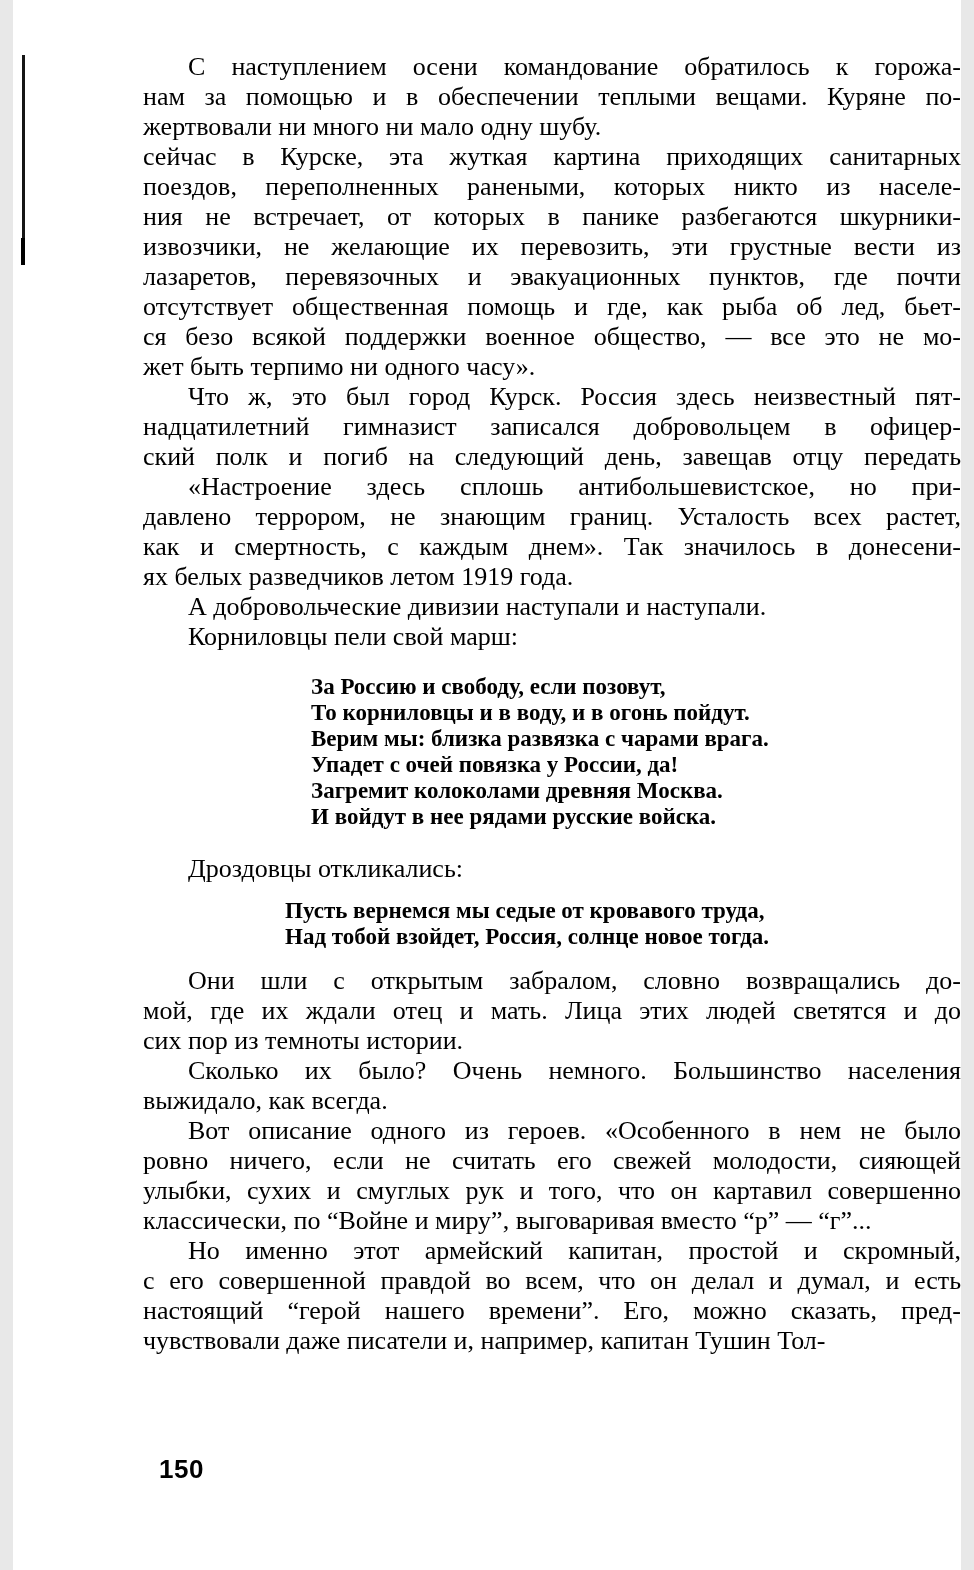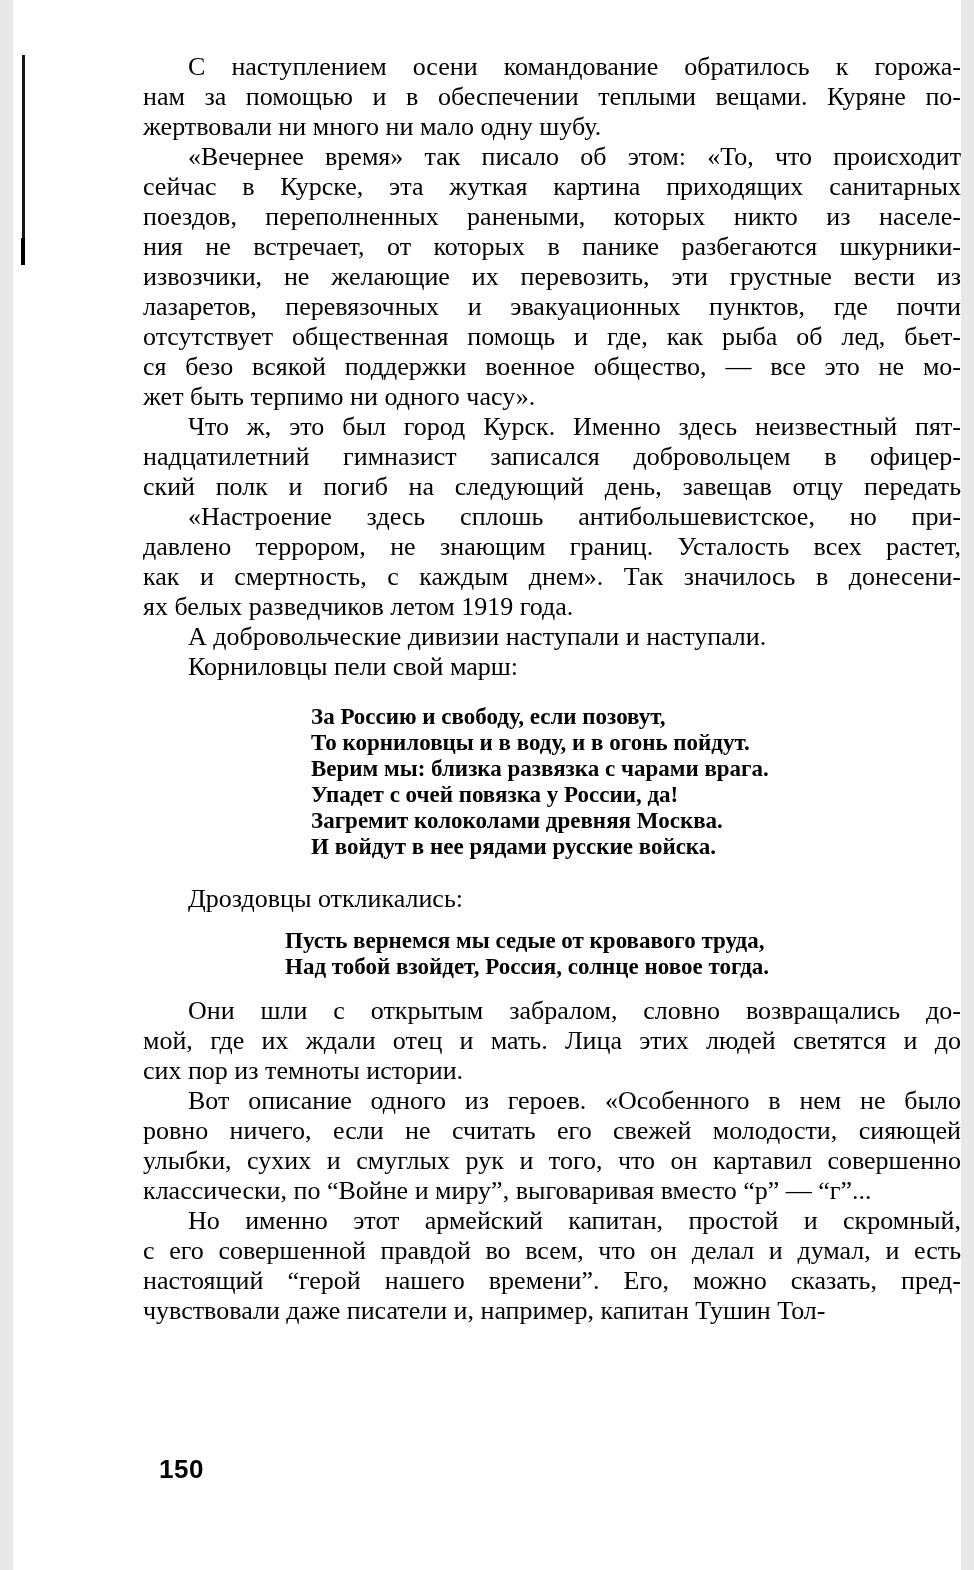--- a/index.html
+++ b/index.html
@@ -56,32 +56,31 @@
 <div class="page">
   <div class="artifact-top"></div>
   <div class="artifact-bottom"></div>
   <div class="text-col" id="text-col">
       <div class="block para">
         <div class="line first">С наступлением осени командование обратилось к горожа-</div>
         <div class="line">нам за помощью и в обеспечении теплыми вещами. Куряне по-</div>
         <div class="line last">жертвовали ни много ни мало одну шубу.</div>
       </div>
       <div class="block para">
-        <div class="line first">«Вечернее время» так писало об этом: «То, что происходит</div>
         <div class="line">сейчас в Курске, эта жуткая картина приходящих санитарных</div>
         <div class="line">поездов, переполненных ранеными, которых никто из населе-</div>
         <div class="line">ния не встречает, от которых в панике разбегаются шкурники-</div>
         <div class="line">извозчики, не желающие их перевозить, эти грустные вести из</div>
         <div class="line">лазаретов, перевязочных и эвакуационных пунктов, где почти</div>
         <div class="line">отсутствует общественная помощь и где, как рыба об лед, бьет-</div>
         <div class="line">ся безо всякой поддержки военное общество, — все это не мо-</div>
         <div class="line last">жет быть терпимо ни одного часу».</div>
       </div>
       <div class="block para">
-        <div class="line first">Что ж, это был город Курск. Именно здесь неизвестный пят-</div>
+        <div class="line first">Что ж, это был город Курск. Россия здесь неизвестный пят-</div>
         <div class="line">надцатилетний гимназист записался добровольцем в офицер-</div>
         <div class="line">ский полк и погиб на следующий день, завещав отцу передать</div>
       </div>
       <div class="block para">
         <div class="line first">«Настроение здесь сплошь антибольшевистское, но при-</div>
         <div class="line">давлено террором, не знающим границ. Усталость всех растет,</div>
         <div class="line">как и смертность, с каждым днем». Так значилось в донесени-</div>
         <div class="line last">ях белых разведчиков летом 1919 года.</div>
       </div>
       <div class="block para">
@@ -104,20 +103,24 @@
       <div class="block verse2">
         <div class="line">Пусть вернемся мы седые от кровавого труда,</div>
         <div class="line">Над тобой взойдет, Россия, солнце новое тогда.</div>
       </div>
       <div class="block para">
         <div class="line first">Они шли с открытым забралом, словно возвращались до-</div>
         <div class="line">мой, где их ждали отец и мать. Лица этих людей светятся и до</div>
         <div class="line last">сих пор из темноты истории.</div>
       </div>
       <div class="block para">
+        <div class="line first">Сколько их было? Очень немного. Большинство населения</div>
+        <div class="line last">выжидало, как всегда.</div>
+      </div>
+      <div class="block para">
         <div class="line first">Вот описание одного из героев. «Особенного в нем не было</div>
         <div class="line">ровно ничего, если не считать его свежей молодости, сияющей</div>
         <div class="line">улыбки, сухих и смуглых рук и того, что он картавил совершенно</div>
         <div class="line last">классически, по “Войне и миру”, выговаривая вместо “р” — “г”...</div>
       </div>
       <div class="block para">
         <div class="line first">Но именно этот армейский капитан, простой и скромный,</div>
         <div class="line">с его совершенной правдой во всем, что он делал и думал, и есть</div>
         <div class="line">настоящий “герой нашего времени”. Его, можно сказать, пред-</div>
         <div class="line last">чувствовали даже писатели и, например, капитан Тушин Тол-</div>

